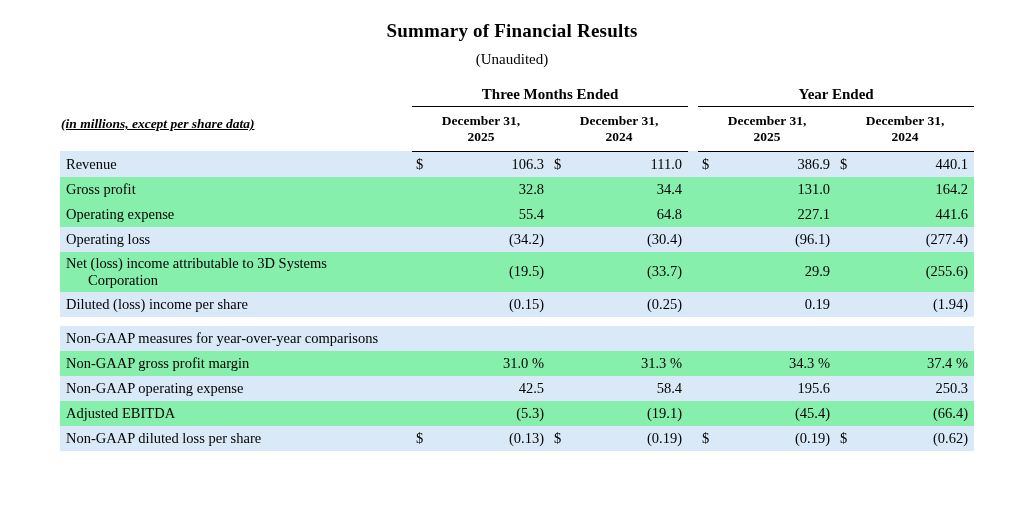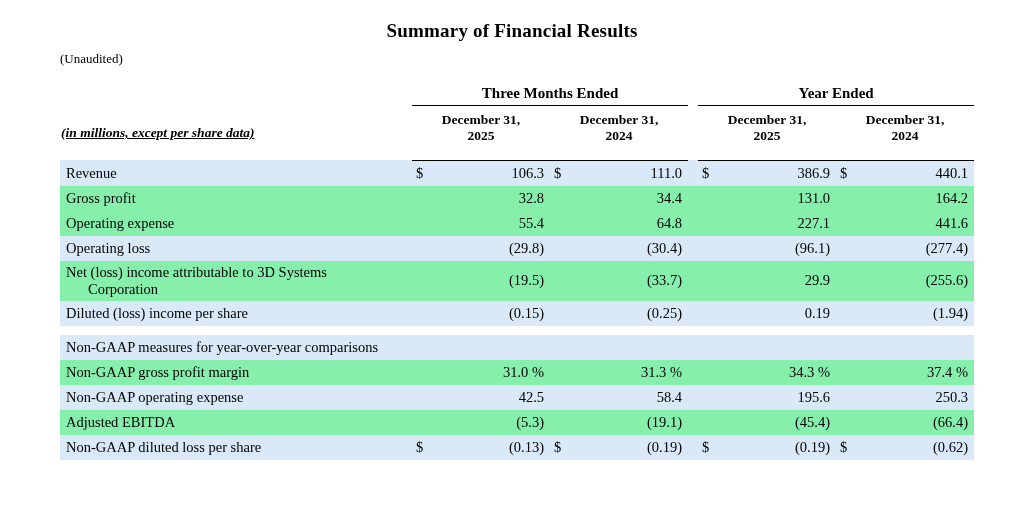--- a/index.html
+++ b/index.html
@@ -22,22 +22,22 @@
     padding: 14px 60px 0 60px;
   }
   .doc-title {
     text-align: center;
     font-size: 19px;
     font-weight: bold;
     letter-spacing: 0.2px;
     margin: 6px 0 0 0;
   }
   .doc-subtitle {
-    text-align: left;
-    font-size: 13px;
+    text-align: center;
+    font-size: 15px;
     margin: 9px 0 0 0;
   }
   table.fin {
     border-collapse: collapse;
     width: 904px;
     margin-top: 16px;
     table-layout: fixed;
     font-size: 14.5px;
   }
   col.c-label  { width: 352px; }
@@ -50,21 +50,21 @@
     font-weight: bold;
     font-size: 15px;
     padding: 2px 0 3px 0;
     border-bottom: 1.3px solid #000;
   }
   .col-head {
     text-align: center;
     font-weight: bold;
     font-size: 13.5px;
     line-height: 1.18;
-    padding: 6px 0 16px 0;
+    padding: 6px 0 6px 0;
     border-bottom: 1.3px solid #000;
     vertical-align: bottom;
   }
   .units {
     font-style: italic;
     font-weight: bold;
     font-size: 13.5px;
     vertical-align: bottom;
     padding-bottom: 19px;
     text-decoration: underline;
@@ -181,21 +181,21 @@
           <td class="num">64.8</td>
           <td></td>
           <td class="cur"></td>
           <td class="num">227.1</td>
           <td class="cur"></td>
           <td class="num">441.6</td>
         </tr>
         <tr class="shade">
           <td class="label">Operating loss</td>
           <td class="cur"></td>
-          <td class="num">(29.8)</td>
+          <td class="num">(34.2)</td>
           <td class="cur"></td>
           <td class="num">(30.4)</td>
           <td></td>
           <td class="cur"></td>
           <td class="num">(96.1)</td>
           <td class="cur"></td>
           <td class="num">(277.4)</td>
         </tr>
         <tr class="plain tall">
           <td class="label">Net (loss) income attributable to 3D Systems<span class="indent2">Corporation</span></td>

